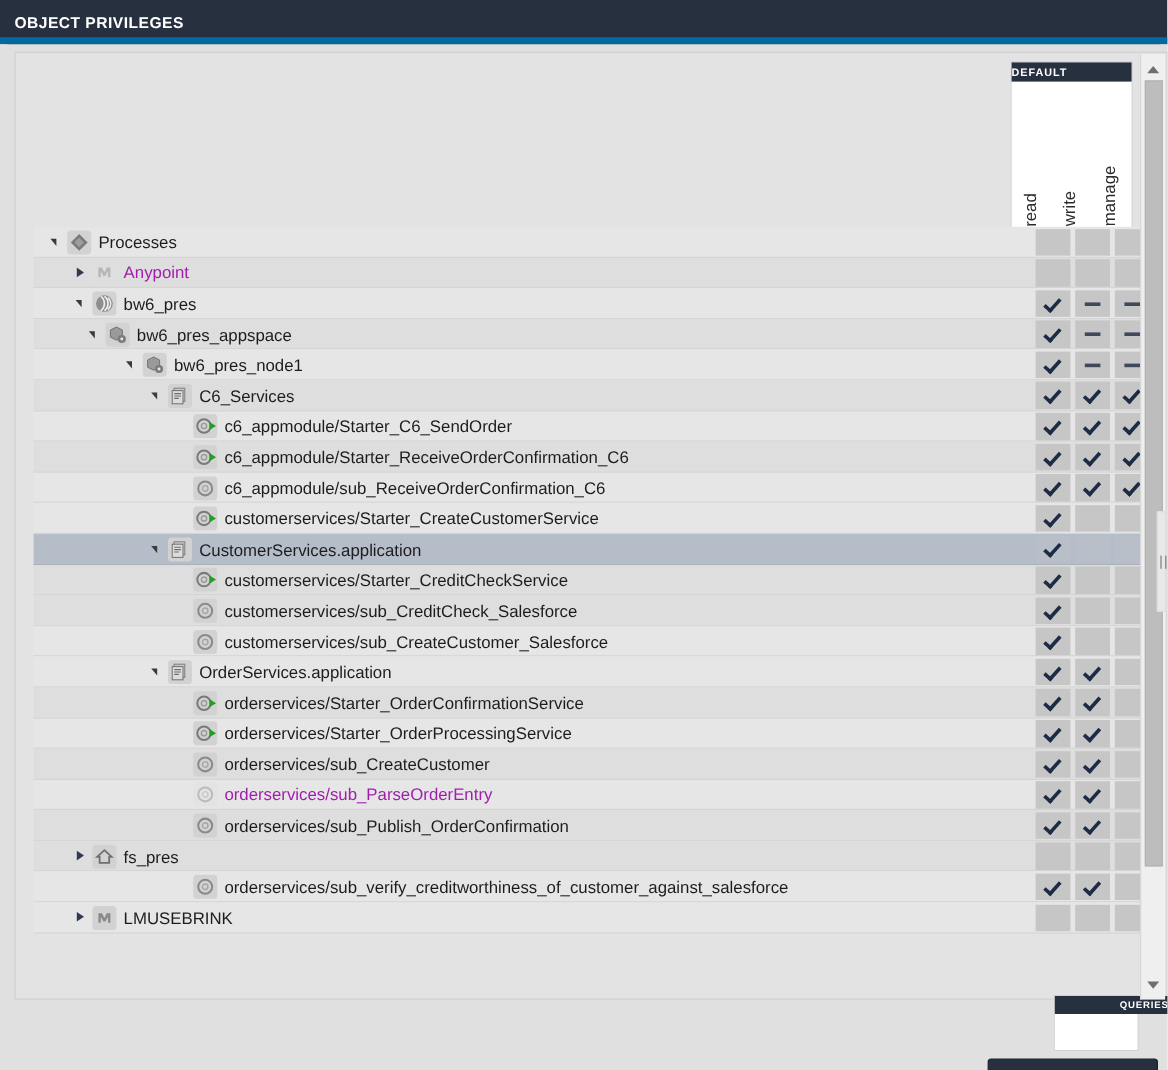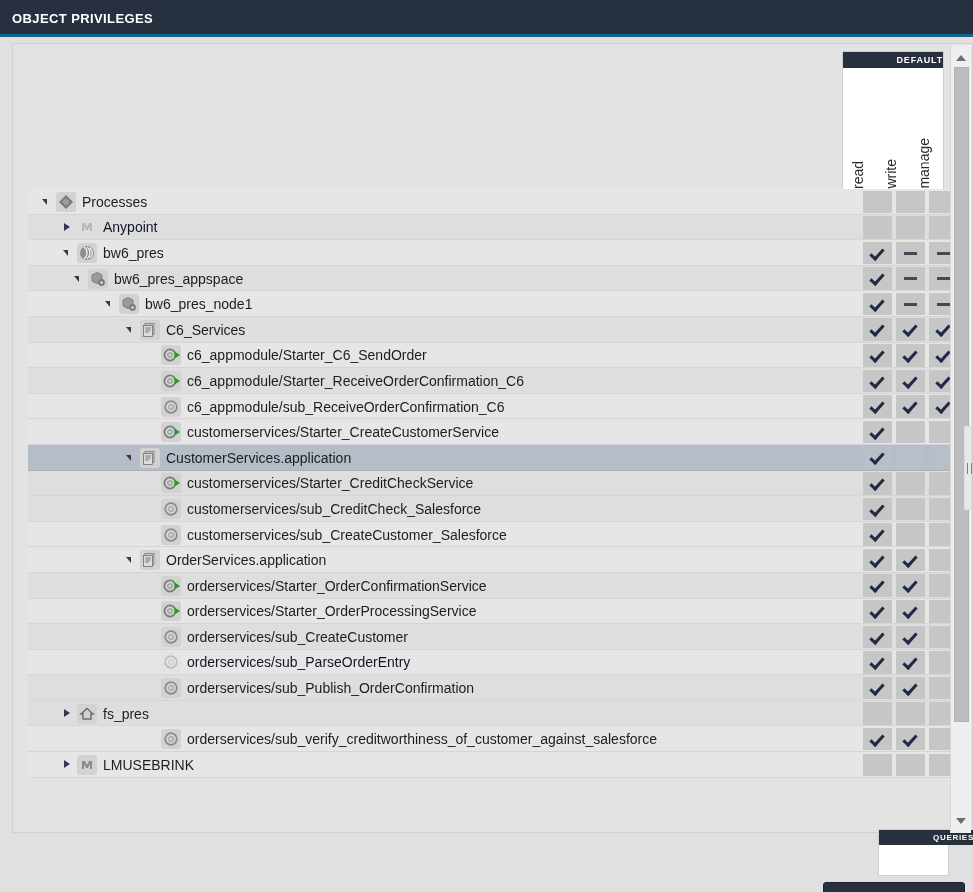--- a/index.html
+++ b/index.html
@@ -21,21 +21,21 @@
   }
 
   
   .titlebar {
     position: absolute;
     left: 0; top: 0;
     width: 973px;
     height: 37px;
     background: #27303f;
     box-sizing: border-box;
-    border-bottom: 3px solid #0369a1;
+    border-bottom: 6px solid #0369a1;
   }
   .titlebar .title {
     position: absolute;
     left: 12px; top: 11px;
     color: #ffffff;
     font-size: 13px;
     font-weight: bold;
     letter-spacing: 0.4px;
   }
 
@@ -74,21 +74,21 @@
   .col-header-cap {
     position: absolute;
     left: 0; top: 0;
     width: 100px;
     height: 16px;
     background: #27303f;
     color: #ffffff;
     font-size: 9px;
     font-weight: bold;
     letter-spacing: 0.8px;
-    text-align: right;
+    text-align: left;
     line-height: 16px;
   }
   .vlabels {
     position: absolute;
     left: 0; top: 16px;
     width: 100px;
     height: 125px;
   }
   .vlabel {
     position: absolute;
@@ -165,21 +165,21 @@
     border-radius: 3px;
     background: #d2d2d2;
     position: relative;
   }
   .nicon svg { position: absolute; left: 2px; top: 2px; }
 
   .rtext {
     font-size: 14px;
     color: #1d1d1d;
   }
-  .row.dim .rtext { color: #0f172a; }
+  .row.dim .rtext { color: #a21caf; }
   .row.dim .nicon { background: #e0e0e0; opacity: .45; }
 
   
   .cells {
     position: absolute;
     top: 0;
     left: 835px;
     height: 25.6px;
     width: 97px;
   }

